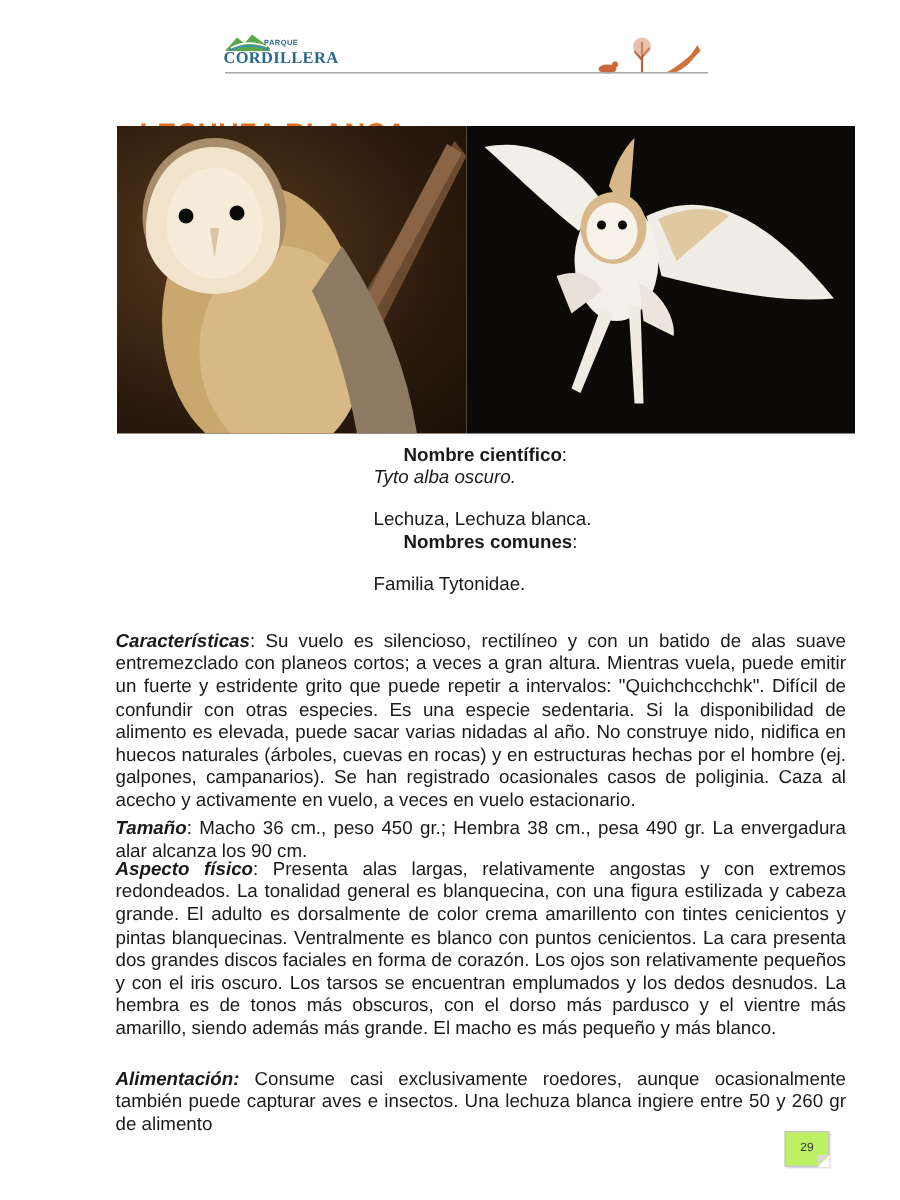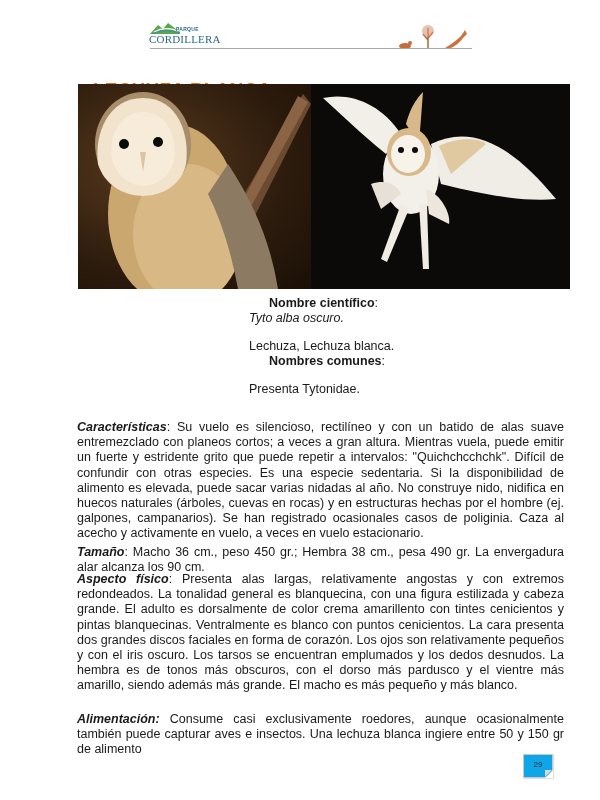--- a/index.html
+++ b/index.html
@@ -1,38 +1,38 @@
 <!DOCTYPE html>
 <html><head>
 <meta charset="utf-8">
 <style>
   html, body { margin:0; padding:0; background:#ffffff; }
   body { width:600px; height:800px; position:relative; overflow:hidden; font-family:"Liberation Sans", sans-serif; color:#1a1a1a; }
   .header { position:absolute; left:140px; top:18px; width:340px; height:36px; }
   .logo { position:absolute; left:8px; top:4px; width:80px; height:26px; }
   .logo-mark { position:absolute; left:2px; top:0; width:30px; height:12px; }
   .logo-small { position:absolute; left:28px; top:4px; font-size:5px; font-weight:bold; color:#2b6a8a; letter-spacing:0.3px; }
-  .logo-big { position:absolute; left:1px; top:11px; font-family:"Liberation Serif", serif; font-size:11px; font-weight:normal; color:#2b6a8a; letter-spacing:0.2px; }
+  .logo-big { position:absolute; left:1px; top:11px; font-family:"Liberation Serif", serif; font-size:11px; font-weight:bold; color:#2b6a8a; letter-spacing:0.2px; }
   .header-line { position:absolute; left:10px; top:30px; width:322px; height:1px; background:#a8a8a8; }
   .header-fauna { position:absolute; left:255px; top:4px; width:80px; height:28px; }
   .title { position:absolute; left:77px; top:63px; font-size:19px; font-weight:bold; color:#e07020; margin:16px; letter-spacing:0.2px; }
   .photos { position:absolute; left:78px; top:84px; width:492px; height:205px; }
   .photo-left { position:absolute; left:0; top:0; width:233px; height:205px; overflow:hidden; background:radial-gradient(ellipse at 30% 40%, #5a3a1e 0%, #2d1c0d 60%, #1a0f06 100%); }
   .photo-right { position:absolute; left:233px; top:0; width:259px; height:205px; overflow:hidden; background:#0c0a09; }
   .info { position:absolute; left:249px; top:296px; width:300px; font-size:12.5px; line-height:15px; }
   .info .block { margin-bottom:13px; }
   .info .label { font-weight:bold;padding-left:20px; }
   .info .val-italic { font-style:italic; }
   .body-text { position:absolute; left:77px; width:487px; font-size:12.5px; line-height:15.2px; text-align:justify; margin:0; }
   .body-text b { font-weight:bold;font-style:italic; }
   .p1 { top:420px; }
   .p2 { top:545px; }
   .p3 { top:572px; }
   .p4 { top:712px; }
-  .page-num { position:absolute; left:523px; top:754px; width:28px; height:22px; border:1px solid #c8c8c8; background:#0ea5e9; font-size:8px; color:#333; text-align:center; line-height:20px; box-shadow:1px 1px 1px #e0e0e0; }
+  .page-num { position:absolute; left:523px; top:754px; width:28px; height:22px; border:1px solid #c8c8c8; background:#bef264; font-size:8px; color:#333; text-align:center; line-height:20px; box-shadow:1px 1px 1px #e0e0e0; }
   .page-curl { position:absolute; right:-1px; bottom:-1px; width:0; height:0; border-style:solid; border-width:0 0 8px 8px; border-color:transparent transparent #ffffff transparent; }
   .page-curl2 { position:absolute; right:0; bottom:0; width:0; height:0; border-style:solid; border-width:7px 7px 0 0; border-color:#d8d8d8 transparent transparent transparent; }
 </style>
 </head>
 <body>
 
 <div class="header">
   <div class="logo">
     <svg class="logo-mark" viewBox="0 0 30 12">
       <path d="M0 12 L8 3 L13 7 L18 1 L30 10 L30 12 Z" fill="#5aa64a"></path>
@@ -92,29 +92,29 @@
 <div class="info">
   <div class="block">
     <div><span class="label">Nombre científico</span><span>:</span></div>
     <div class="val-italic">Tyto alba oscuro.</div>
   </div>
   <div class="block">
     <div>Lechuza, Lechuza blanca.</div>
     <div><span class="label">Nombres comunes</span><span>:</span></div>
   </div>
   <div class="block">
-    <div>Presenta Tytonidae.</div>
+    <div>Familia Tytonidae.</div>
   </div>
 </div>
 
 <p class="body-text p1"><b>Características</b><span>:</span> <span>Su vuelo  es  silencioso, rectilíneo y con  un batido  de  alas  suave entremezclado con planeos cortos; a veces a gran altura. Mientras vuela, puede emitir un fuerte y estridente grito que puede repetir a intervalos: "Quichchcchchk". Difícil de confundir con otras especies. Es una especie sedentaria. Si la disponibilidad de alimento es elevada, puede sacar varias nidadas al año. No construye nido, nidifica en huecos naturales (árboles, cuevas en rocas) y en estructuras hechas por el hombre (ej. galpones, campanarios). Se han registrado ocasionales casos de poliginia. Caza al acecho y activamente en vuelo, a veces en vuelo estacionario.</span></p>
 
 <p class="body-text p2"><b>Tamaño</b><span>:</span> <span>Macho 36 cm., peso 450 gr.; Hembra 38 cm., pesa 490 gr. La envergadura alar alcanza los 90 cm.</span></p>
 
 <p class="body-text p3"><b>Aspecto físico</b><span>:</span> <span>Presenta alas largas, relativamente angostas y con extremos redondeados. La tonalidad general es blanquecina, con una figura estilizada y cabeza grande. El adulto es dorsalmente de color crema amarillento con tintes cenicientos y pintas blanquecinas. Ventralmente es blanco con puntos cenicientos. La cara presenta dos grandes discos faciales en forma de corazón. Los ojos son relativamente pequeños y con el iris oscuro. Los tarsos se encuentran emplumados y los dedos desnudos. La hembra es de tonos más obscuros, con el dorso más pardusco y el vientre más amarillo, siendo además más grande. El macho es más pequeño y más blanco.</span></p>
 
-<p class="body-text p4"><b>Alimentación:</b> <span>Consume casi exclusivamente roedores, aunque ocasionalmente también puede capturar aves e insectos. Una lechuza blanca ingiere entre 50 y 150 gr de alimento</span></p>
+<p class="body-text p4"><b>Alimentación:</b> <span>Consume casi exclusivamente roedores, aunque ocasionalmente también puede capturar aves e insectos. Una lechuza blanca ingiere entre 50 y 260 gr de alimento</span></p>
 
 <div class="page-num">
   <span>29</span>
   <div class="page-curl"></div>
   <div class="page-curl2"></div>
 </div>
 
 </body></html>

